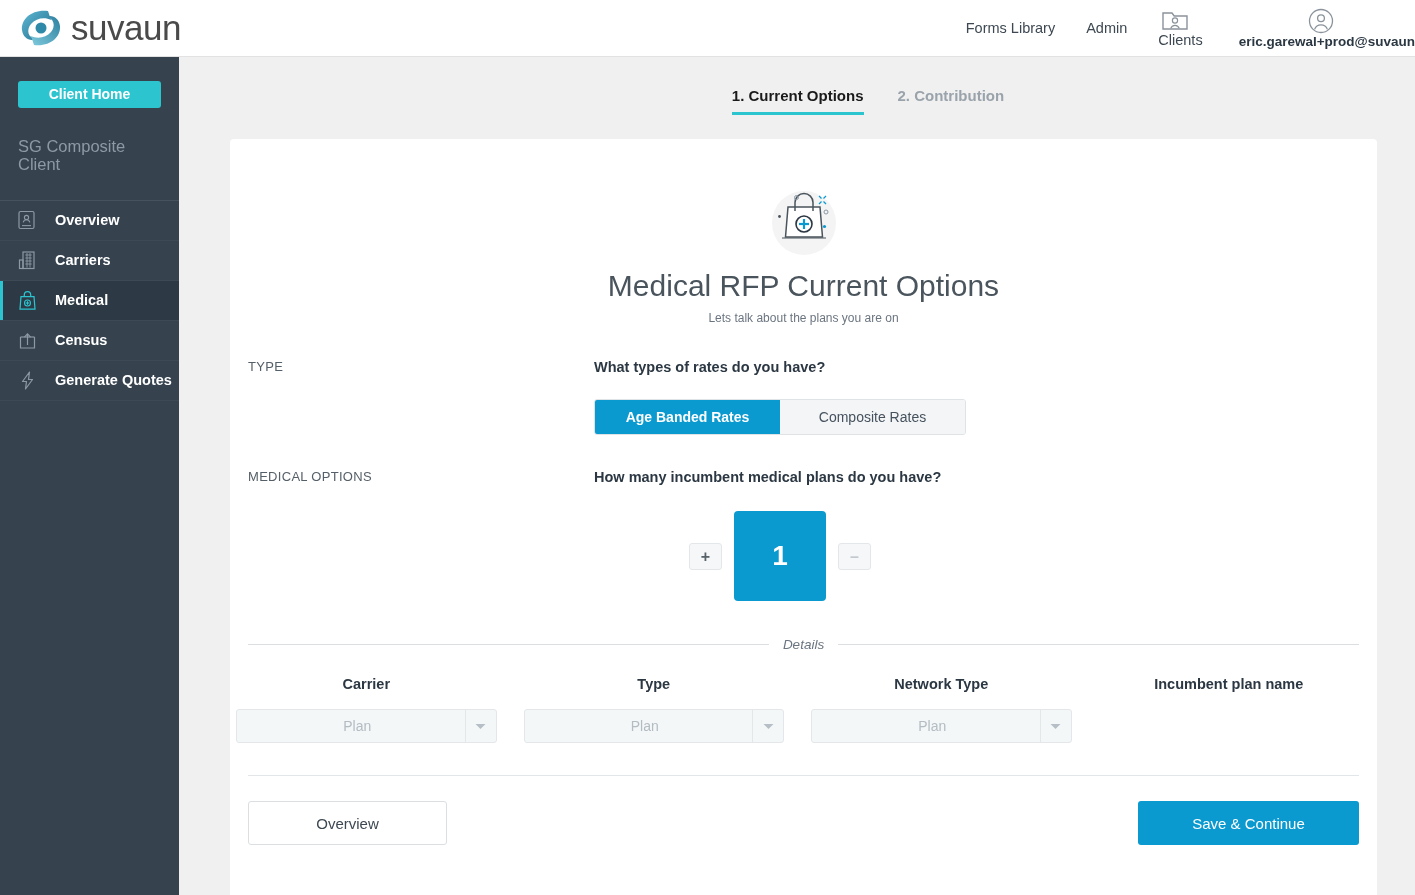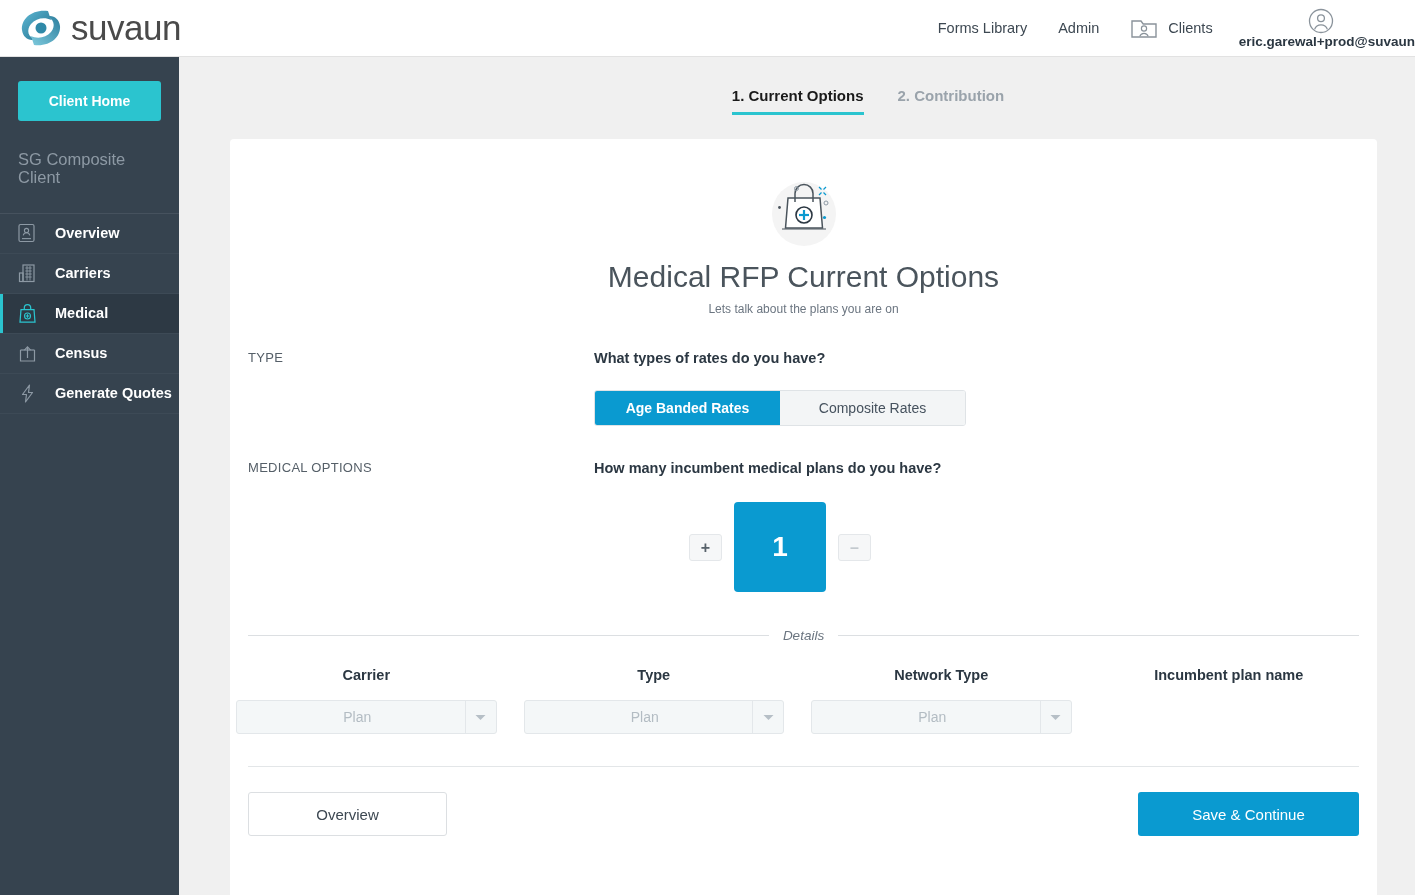--- a/index.html
+++ b/index.html
@@ -26,40 +26,40 @@
   }
   .topnav {
     margin-left: auto; display: flex; align-items: center;
     height: 57px; padding-right: 0;
   }
   .topnav-link {
     font-size: 14.5px; color: #3d4852; margin-right: 31px;
     cursor: pointer; white-space: nowrap;
   }
   .topnav-item {
-    display: flex; align-items: center; margin-right: 26px;
-    cursor: pointer; white-space: nowrap;
+    display: flex; align-items: center; margin-right: 36px;
+    cursor: pointer; white-space: nowrap; flex-direction: column;
   }
   .topnav-item .ic { margin-right: 10px; display: flex; }
   .topnav-item .tx { font-size: 14.5px; color: #3d4852; }
   .topnav-user {
     display: flex; align-items: center; cursor: pointer;
     white-space: nowrap; overflow: hidden; flex-direction: column;
   }
   .topnav-user .ic { margin-right: 11px; display: flex; flex: none; }
   .topnav-user .tx { font-size: 13.5px; color: #2b3742; font-weight: bold; }
 
   
   .sidebar {
     position: absolute; top: 57px; left: 0;
     width: 179px; height: 838px;
     background: #36434f;
   }
   .client-home-btn {
-    display: block; width: 143px; height: 40px;
+    display: block; width: 143px; height: 27px;
     margin: 24px auto 0 auto;
     background: #2bc4cf; border: none; border-radius: 3px;
     color: #ffffff; font-size: 14px; font-weight: bold;
     font-family: "Liberation Sans", sans-serif;
     cursor: pointer; line-height: 27px; text-align: center;
   }
   .client-name {
     margin: 29px 0 0 18px; width: 145px;
     font-size: 16.5px; color: #8d99a4; line-height: 1.12;
   }
@@ -101,21 +101,21 @@
   .tab .lbl { font-weight: bold; }
   .tab.active { color: #1a1a1a; border-bottom: 3px solid #2bc4cf; }
   .tab.inactive { color: #9aa3ab; }
 
   .card {
     position: absolute; left: 51px; top: 82px;
     width: 1147px; height: 756px;
     background: #ffffff; border-radius: 4px 4px 0 0;
   }
 
-  .hero { text-align: center; padding-top: 35px; }
+  .hero { text-align: center; padding-top: 44px; }
   .hero-icon { width: 88px; height: 72px; margin: 0 auto; display: block; }
   .hero-title {
     margin-top: 14px; font-size: 30px; color: #4a545c; font-weight: 400;
   }
   .hero-sub {
     margin-top: 8px; font-size: 12px; color: #6b7580; font-weight: 400;
   }
 
   .row-section { position: relative; margin-top: 34px; padding: 0 18px; }
   .sec-label {

